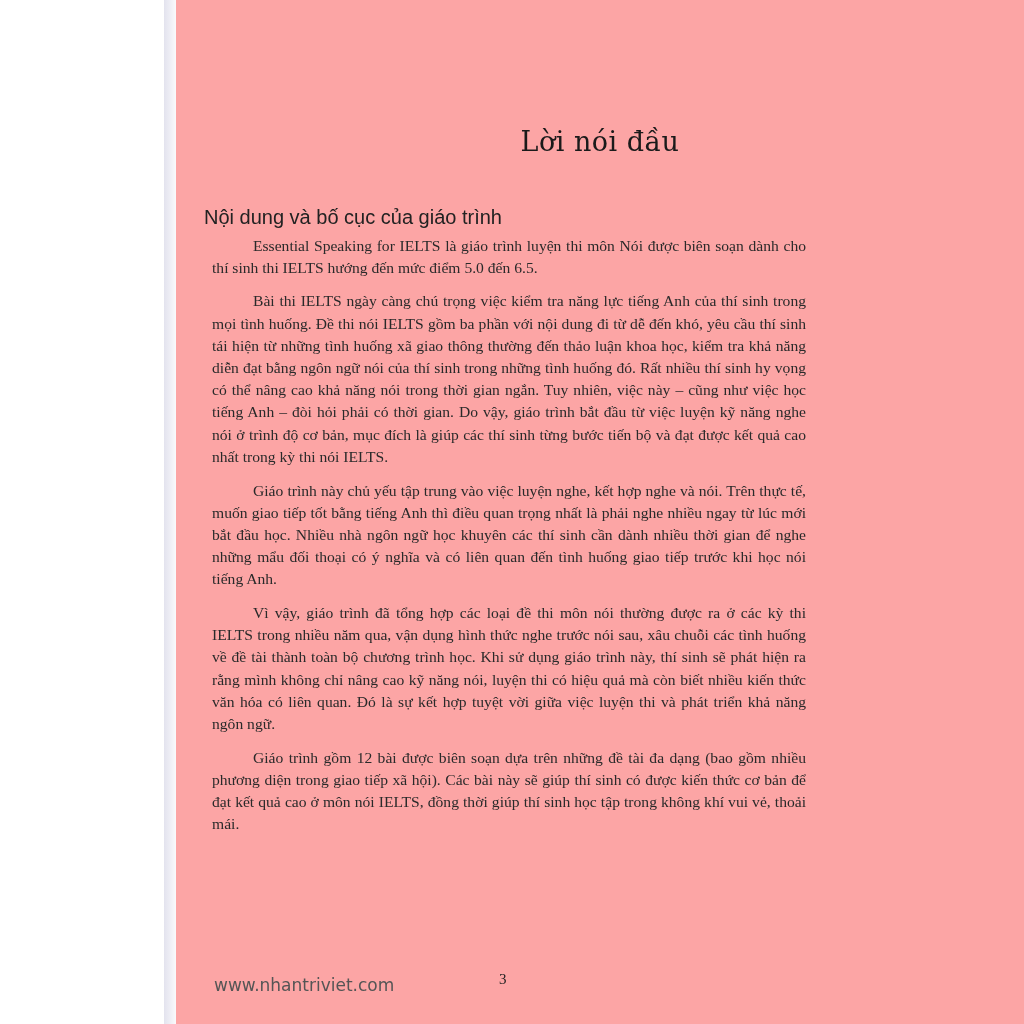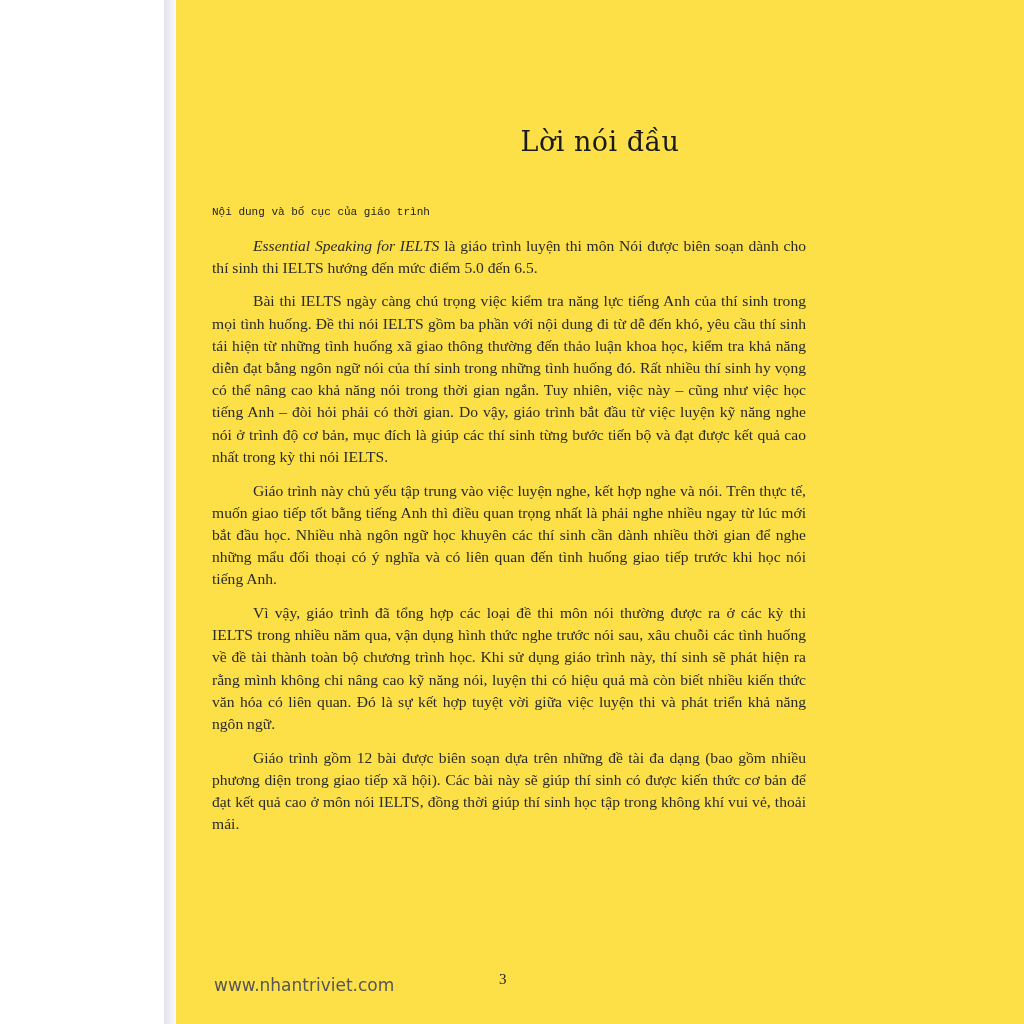--- a/index.html
+++ b/index.html
@@ -2,38 +2,38 @@
 <html><head>
   <meta charset="utf-8">
   <style>
     html, body { margin: 0; padding: 0; background: #ffffff; }
     body { width: 1024px; height: 1024px; position: relative; overflow: hidden; }
     .gutter {
       position: absolute; left: 164px; top: 0; width: 12px; height: 1024px;
       background: linear-gradient(to right, #e3e3ee 0%, #eeeef5 50%, #fafafc 100%);
     }
     .page {
-      position: absolute; left: 176px; top: 0; width: 848px; height: 1024px; background: #fde047;
+      position: absolute; left: 176px; top: 0; width: 848px; height: 1024px; background: #fca5a5;
     }
     .title {
       position: absolute; left: 0; width: 848px; top: 126px; text-align: center;
       font-family: "DejaVu Serif", serif; font-size: 27px; color: #1a1a1a; letter-spacing: 0.5px;
     }
     .section-heading {
-      position: absolute; left: 36px; top: 206px;
-      font-family: Liberation Mono, monospace; font-size: 11px; color: #222;
+      position: absolute; left: 28px; top: 206px;
+      font-family: Liberation Sans, sans-serif; font-size: 20px; color: #222;
     }
     .body-text {
       position: absolute; left: 36px; top: 235px; width: 594px;
       font-family: "Liberation Serif", serif; font-size: 15.6px; line-height: 22.2px; color: #2a2a2a;
       text-align: justify;
     }
     .para { margin: 0 0 11.5px 0; text-indent: 41px; }
     .para.first { margin-bottom: 11px; }
-    .italic { font-style: italic; }
+    .italic { }
     .footer-url {
       position: absolute; left: 38px; top: 975px;
       font-family: "DejaVu Sans", sans-serif; font-size: 17px; color: #555;
     }
     .page-number {
       position: absolute; left: 323px; top: 971px;
       font-family: "Liberation Serif", serif; font-size: 15px; color: #222;
     }
   </style>
 </head>

